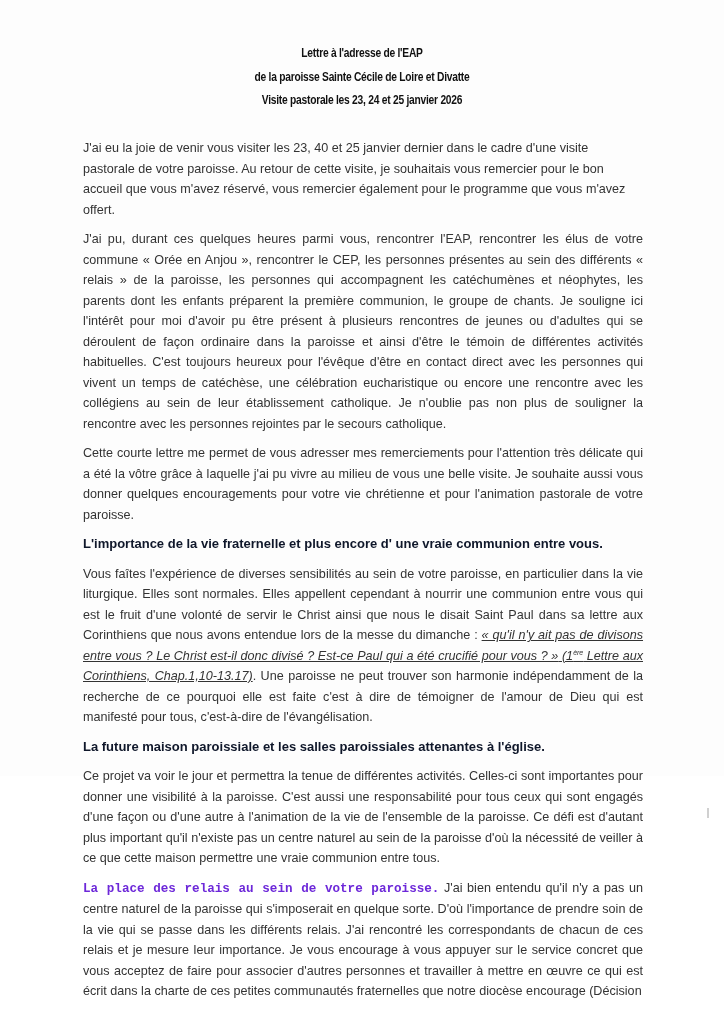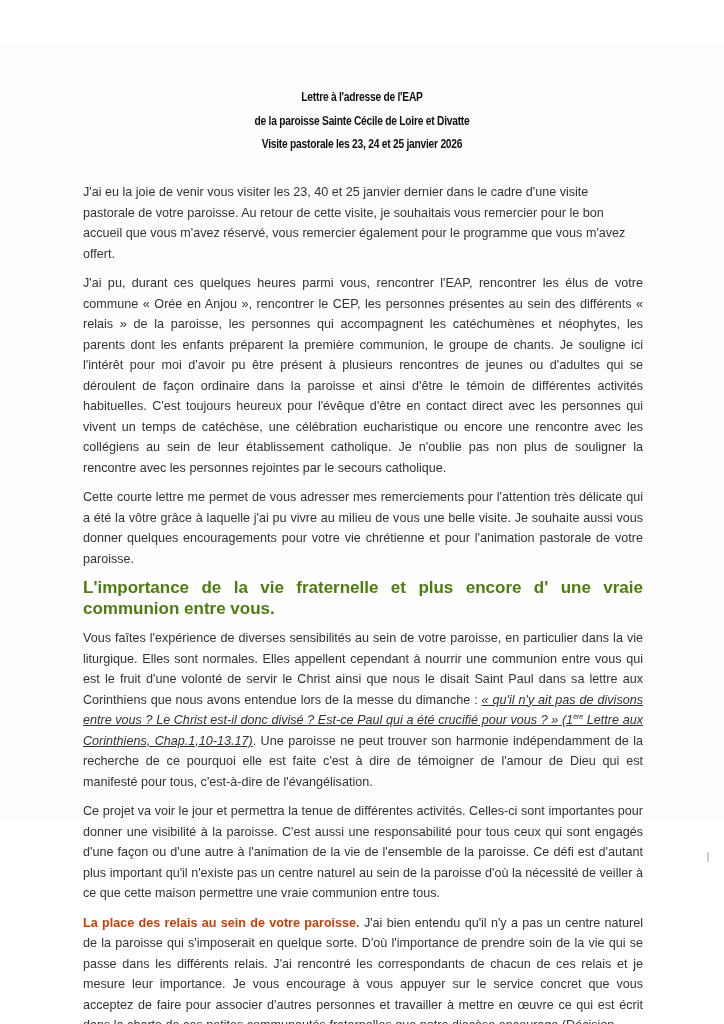--- a/index.html
+++ b/index.html
@@ -1,41 +1,40 @@
 <!DOCTYPE html>
 <html><head>
 <meta charset="utf-8">
 <style>
   html, body { margin: 0; padding: 0; background: #ffffff; }
   body { width: 724px; height: 1024px; overflow: hidden; position: relative; }
   .page {
     position: absolute; left: 0; top: 0; width: 724px; height: 776px;
     background: #fdfdfd; color: #2b2b2b;
     font-family: "Liberation Sans", sans-serif;
-    margin-top: 44px;
   }
   .header {
     position: absolute; top: 42px; left: 0; width: 724px; text-align: center;
     font-family: "Liberation Sans", sans-serif; font-weight: bold; color: #111;
     font-size: 12.5px; letter-spacing: -0.3px;
     transform: scaleX(0.82); transform-origin: center top;
   }
   .header div { height: 23.5px; line-height: 23.5px; }
   .body {
     position: absolute; left: 83px; top: 138px; width: 560px;
     font-size: 12.6px; line-height: 20.5px; color: #333;
     text-align: justify;
   }
   .body p { margin: 0 0 9px 0; }
   .body p.first { text-align: left; }
   .body h3 {
-    margin: 0 0 9px 0; font-size: 17px; line-height: 20.5px;
-    font-weight: bold; color: #4d7c0f;
+    margin: 0 0 9px 0; font-size: 13px; line-height: 20.5px;
+    font-weight: bold; color: #0f172a;
   }
-  .body b { color: #c2410c; }
+  .body b { color: #6d28d9; font-family: Liberation Mono, monospace; }
   .body i { font-style: italic; text-decoration: underline; }
   .body sup { font-size: 7px; vertical-align: super; line-height: 0; }
   .mark { position: absolute; left: 707px; top: 808px; width: 2px; height: 10px; background: #d0d0d0; }
 </style>
 </head>
 <body>
 
 <div class="page">
   <div class="header">
     <div>Lettre à l'adresse de l'EAP</div>
@@ -44,19 +43,20 @@
   </div>
 
   <div class="body">
     <p class="first">J'ai eu la joie de venir vous visiter les 23, 40 et 25 janvier dernier dans le cadre d'une visite pastorale de votre paroisse. Au retour de cette visite, je souhaitais vous remercier pour le bon accueil que vous m'avez réservé, vous remercier également pour le programme que vous m'avez offert.</p>
     <p>J'ai pu, durant ces quelques heures parmi vous, rencontrer l'EAP, rencontrer les élus de votre commune « Orée en Anjou », rencontrer le CEP, les personnes présentes au sein des différents « relais » de la paroisse, les personnes qui accompagnent les catéchumènes et néophytes, les parents dont les enfants préparent la première communion, le groupe de chants. Je souligne ici l'intérêt pour moi d'avoir pu être présent à plusieurs rencontres de jeunes ou d'adultes qui se déroulent de façon ordinaire dans la paroisse et ainsi d'être le témoin de différentes activités habituelles. C'est toujours heureux pour l'évêque d'être en contact direct avec les personnes qui vivent un temps de catéchèse, une célébration eucharistique ou encore une rencontre avec les collégiens au sein de leur établissement catholique. Je n'oublie pas non plus de souligner la rencontre avec les personnes rejointes par le secours catholique.</p>
     <p>Cette courte lettre me permet de vous adresser mes remerciements pour l'attention très délicate qui a été la vôtre grâce à laquelle j'ai pu vivre au milieu de vous une belle visite. Je souhaite aussi vous donner quelques encouragements pour votre vie chrétienne et pour l'animation pastorale de votre paroisse.</p>
 
     <h3>L'importance de la vie fraternelle et plus encore d' une vraie communion entre vous.</h3>
     <p><span>Vous faîtes l'expérience de diverses sensibilités au sein de votre paroisse, en particulier dans la vie liturgique. Elles sont normales. Elles appellent cependant à nourrir une communion entre vous qui est le fruit d'une volonté de servir le Christ ainsi que nous le disait Saint Paul dans sa lettre aux Corinthiens que nous avons entendue lors de la messe du dimanche : </span><i>« qu'il n'y ait pas de divisons entre vous ? Le Christ est-il donc divisé ? Est-ce Paul qui a été crucifié pour vous ? »</i><i><span> (1</span><sup>ère</sup><span> Lettre aux Corinthiens, Chap.1,10-13.17)</span></i><span>. Une paroisse ne peut trouver son harmonie indépendamment de la recherche de ce pourquoi elle est faite c'est à dire de témoigner de l'amour de Dieu qui est manifesté pour tous, c'est-à-dire de l'évangélisation.</span></p>
 
+    <h3>La future maison paroissiale et les salles paroissiales attenantes à l'église.</h3>
     <p>Ce projet va voir le jour et permettra la tenue de différentes activités. Celles-ci sont importantes pour donner une visibilité à la paroisse. C'est aussi une responsabilité pour tous ceux qui sont engagés d'une façon ou d'une autre à l'animation de la vie de l'ensemble de la paroisse. Ce défi est d'autant plus important qu'il n'existe pas un centre naturel au sein de la paroisse d'où la nécessité de veiller à ce que cette maison permettre une vraie communion entre tous.</p>
 
     <p><b>La place des relais au sein de votre paroisse.</b><span> J'ai bien entendu qu'il n'y a pas un centre naturel de la paroisse qui s'imposerait en quelque sorte. D'où l'importance de prendre soin de la vie qui se passe dans les différents relais. J'ai rencontré les correspondants de chacun de ces relais et je mesure leur importance. Je vous encourage à vous appuyer sur le service concret que vous acceptez de faire pour associer d'autres personnes et travailler à mettre en œuvre ce qui est écrit dans la charte de ces petites communautés fraternelles que notre diocèse encourage (Décision</span></p>
   </div>
 
   <div class="mark"></div>
 </div>
 
 </body></html>

